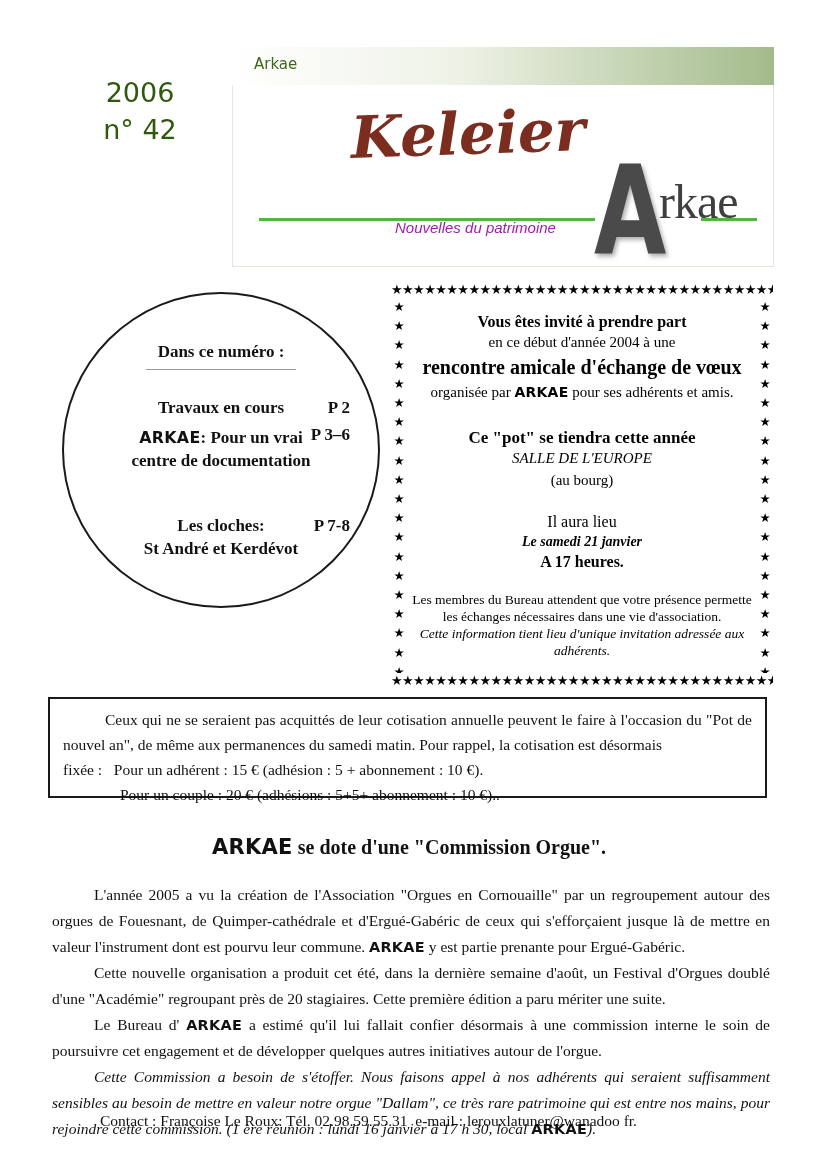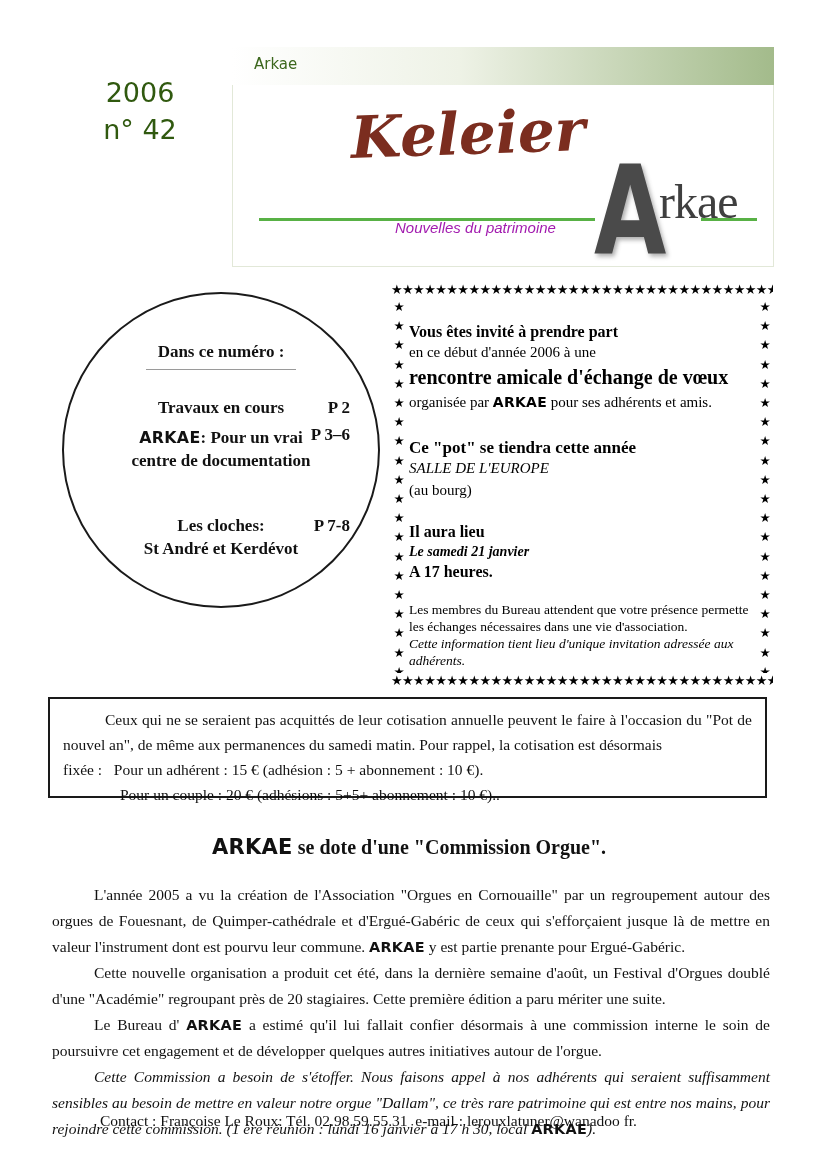--- a/index.html
+++ b/index.html
@@ -49,29 +49,29 @@
   
   .inv{position:absolute;left:389px;top:284px;width:386px;height:402px;color:#000;}
   .star-row{position:absolute;left:2px;right:2px;height:15px;overflow:hidden;text-align:center;
     font-family:"DejaVu Sans",sans-serif;font-size:13px;line-height:15px;letter-spacing:-.6px;white-space:nowrap;}
   .star-top{top:-2px;}
   .star-bottom{bottom:-2px;}
   .star-col{position:absolute;top:13px;bottom:13px;width:14px;overflow:hidden;text-align:center;
     font-family:"DejaVu Sans",sans-serif;font-size:12.5px;line-height:19.2px;white-space:pre-line;}
   .star-left{left:3px;}
   .star-right{right:3px;}
-  .inv-content{position:absolute;left:20px;right:20px;top:34px;font-size:15px;line-height:19px;}
+  .inv-content{position:absolute;left:20px;right:20px;top:24px;text-align:center;font-size:15px;line-height:19px;}
   .inv-b1{font-weight:bold;font-size:16px;margin-top:4px;}
   .inv-r1{margin-top:2px;}
   .inv-big{font-weight:bold;font-size:20px;line-height:25px;margin-top:3px;}
   .inv-r2{margin-top:3px;}
   .inv-b2{font-weight:bold;font-size:17px;margin-top:26px;}
   .inv-i1{font-style:italic;margin-top:2px;}
   .inv-r3{margin-top:3px;}
-  .inv-b3{font-weight:bold;font-size:16px;margin-top:22px;}
+  .inv-b3{font-weight:normal;font-size:16px;margin-top:22px;}
   .inv-bi{font-weight:bold;font-style:italic;font-size:14px;margin-top:1px;}
   .inv-b4{font-weight:bold;font-size:16px;margin-top:1px;}
   .inv-small1{font-size:13.5px;line-height:17px;margin-top:20px;}
   .inv-small2{font-size:13.5px;line-height:17px;font-style:italic;}
   
   .dues{position:absolute;left:48px;top:697px;width:719px;height:101px;border:2px solid #1a1a1a;
     box-sizing:border-box;padding:8px 13px 0;font-size:15.5px;line-height:25px;}
   .dues p{margin:0;text-align:justify;text-indent:42px;}
   .dues .member{white-space:pre-wrap;}
   .dues .couple{margin-left:57px;}
@@ -164,21 +164,21 @@
 ★
 ★
 ★
 ★
 ★
 ★
 ★
 ★</div>
   <div class="inv-content">
     <div class="inv-b1">Vous êtes invité à prendre part</div>
-    <div class="inv-r1">en ce début d'année 2006 à une</div>
+    <div class="inv-r1">en ce début d'année 2004 à une</div>
     <div class="inv-big">rencontre amicale d'échange de vœux</div>
     <div class="inv-r2">
       <span>organisée par </span><span class="arkae">ARKAE</span><span> pour ses adhérents et amis.</span>
     </div>
     <div class="inv-b2">Ce "pot" se tiendra cette année</div>
     <div class="inv-i1">SALLE DE L'EUROPE</div>
     <div class="inv-r3">(au bourg)</div>
     <div class="inv-b3">Il aura lieu</div>
     <div class="inv-bi">Le samedi 21 janvier</div>
     <div class="inv-b4">A 17 heures.</div>

